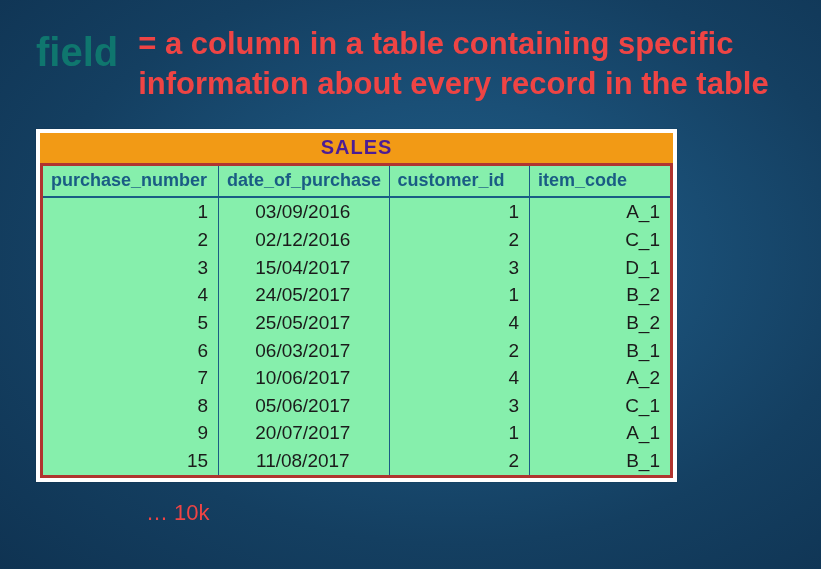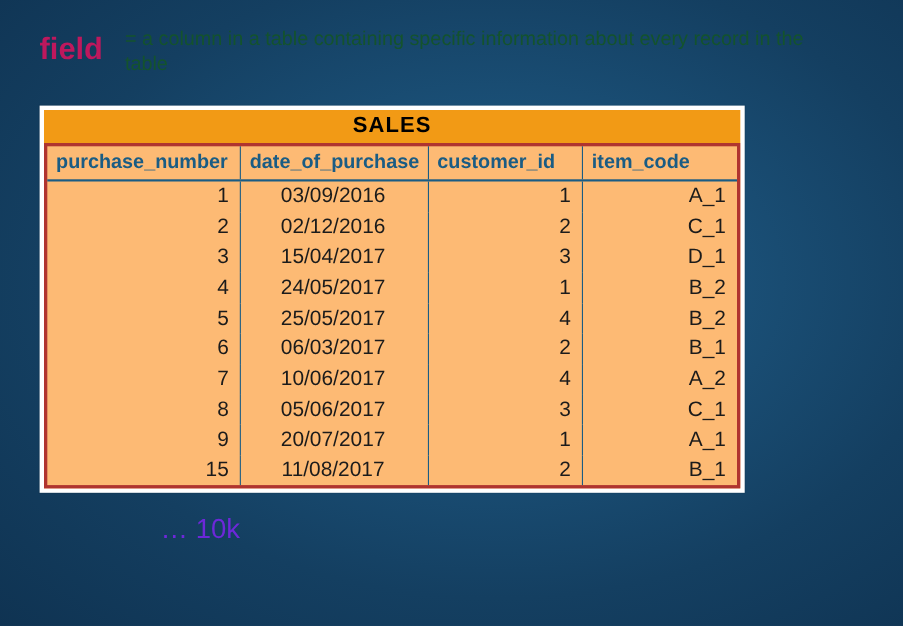--- a/index.html
+++ b/index.html
@@ -22,55 +22,55 @@
   }
 
   
   .heading {
     display: flex;
     align-items: flex-start;
     gap: 20px;
     margin-top: 4px;
   }
   .term {
-    font-size: 28px;
-    font-weight: 700;
-    color: #be185d;
+    font-size: 40px;
+    font-weight: 700;
+    color: #0f766e;
     line-height: 1.1;
     padding-top: 6px;
     white-space: nowrap;
   }
   .definition {
-    font-size: 18px;
+    font-size: 31px;
     line-height: 1.28;
-    color: #14532d;
-    font-weight: 400;
+    color: #ef4444;
+    font-weight: 700;
     max-width: 640px;
   }
 
   
   .table-outer {
     margin-top: 26px;
     width: 633px;
     background: #ffffff;
     padding: 4px;
     box-shadow: 0 0 0 1px rgba(0,0,0,0.05);
   }
   .sales-title {
     background: #f29a15;
-    color: #000000;
+    color: #4c1d95;
     text-align: center;
     font-weight: 700;
     font-size: 20px;
     letter-spacing: 1px;
     padding: 3px 0 4px 0;
   }
   .grid-box {
     border: 3px solid #b0342f;
-    background: #fdba74;
+    background: #86efac;
   }
 
   table.sales {
     border-collapse: collapse;
     width: 100%;
     table-layout: fixed;
   }
   table.sales th {
     font-size: 18px;
     font-weight: 700;
@@ -98,22 +98,22 @@
   }
   table.sales td:last-child { border-right: none; }
   table.sales td.c2 { text-align: center; margin-top: 24px; }
 
   
   .notes {
     margin-top: 14px;
     margin-left: 110px;
   }
   .notes div {
-    font-size: 25px;
-    color: #6d28d9;
+    font-size: 22px;
+    color: #ef4444;
     line-height: 1.55;
   }
 </style>
 </head>
 <body>
 
 <div class="slide">
 
   <div class="heading">
     <div class="term">field</div>

